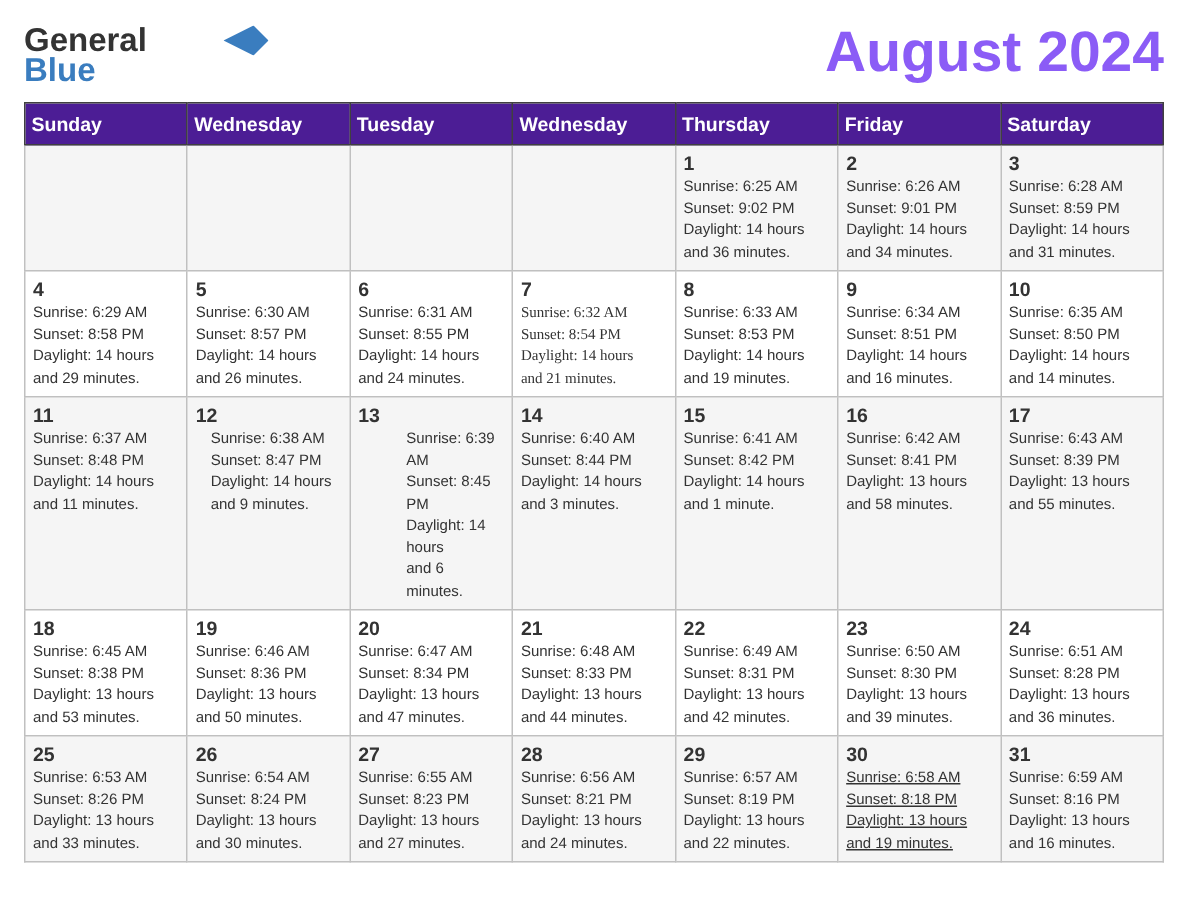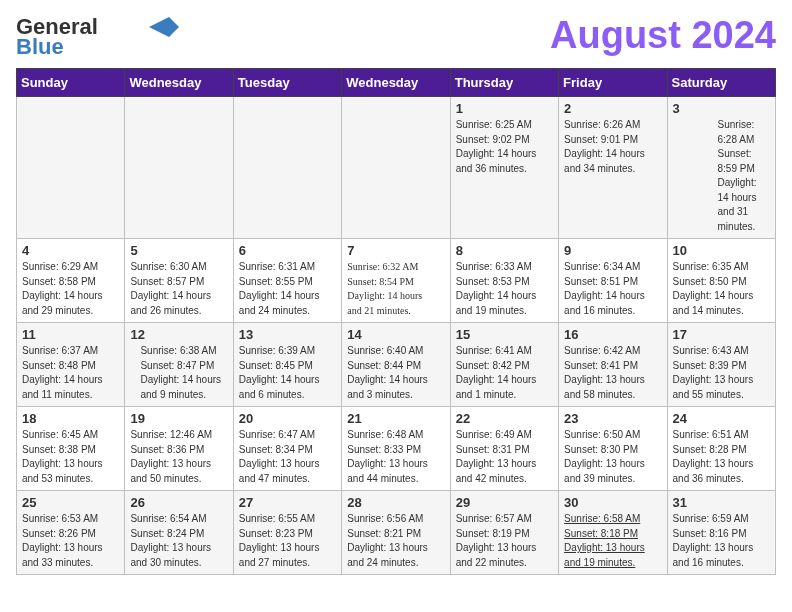--- a/index.html
+++ b/index.html
@@ -120,21 +120,21 @@
         </td>
         <td>
           <div class="day-num">2</div>
           <div class="day-info" style="white-space: pre-line;">Sunrise: 6:26 AM
 Sunset: 9:01 PM
 Daylight: 14 hours
 and 34 minutes.</div>
         </td>
         <td>
           <div class="day-num">3</div>
-          <div class="day-info" style="white-space: pre-line; margin-left: 45px;">Sunrise: 6:28 AM
+          <div class="day-info" style="white-space: pre-line;">Sunrise: 6:28 AM
 Sunset: 8:59 PM
 Daylight: 14 hours
 and 31 minutes.</div>
         </td>
       </tr>
       <tr>
         <td>
           <div class="day-num">4</div>
           <div class="day-info" style="white-space: pre-line;">Sunrise: 6:29 AM
 Sunset: 8:58 PM
@@ -194,21 +194,21 @@
         </td>
         <td>
           <div class="day-num">12</div>
           <div class="day-info" style="white-space: pre-line; margin-left: 10px;">Sunrise: 6:38 AM
 Sunset: 8:47 PM
 Daylight: 14 hours
 and 9 minutes.</div>
         </td>
         <td>
           <div class="day-num">13</div>
-          <div class="day-info" style="white-space: pre-line;">Sunrise: 6:39 AM
+          <div class="day-info" style="white-space: pre-line; margin-left: 32px;">Sunrise: 6:39 AM
 Sunset: 8:45 PM
 Daylight: 14 hours
 and 6 minutes.</div>
         </td>
         <td>
           <div class="day-num">14</div>
           <div class="day-info" style="white-space: pre-line;">Sunrise: 6:40 AM
 Sunset: 8:44 PM
 Daylight: 14 hours
 and 3 minutes.</div>
@@ -238,21 +238,21 @@
       <tr>
         <td>
           <div class="day-num">18</div>
           <div class="day-info" style="white-space: pre-line;">Sunrise: 6:45 AM
 Sunset: 8:38 PM
 Daylight: 13 hours
 and 53 minutes.</div>
         </td>
         <td>
           <div class="day-num">19</div>
-          <div class="day-info" style="white-space: pre-line;">Sunrise: 12:46 AM
+          <div class="day-info" style="white-space: pre-line;">Sunrise: 6:46 AM
 Sunset: 8:36 PM
 Daylight: 13 hours
 and 50 minutes.</div>
         </td>
         <td>
           <div class="day-num">20</div>
           <div class="day-info" style="white-space: pre-line;">Sunrise: 6:47 AM
 Sunset: 8:34 PM
 Daylight: 13 hours
 and 47 minutes.</div>

